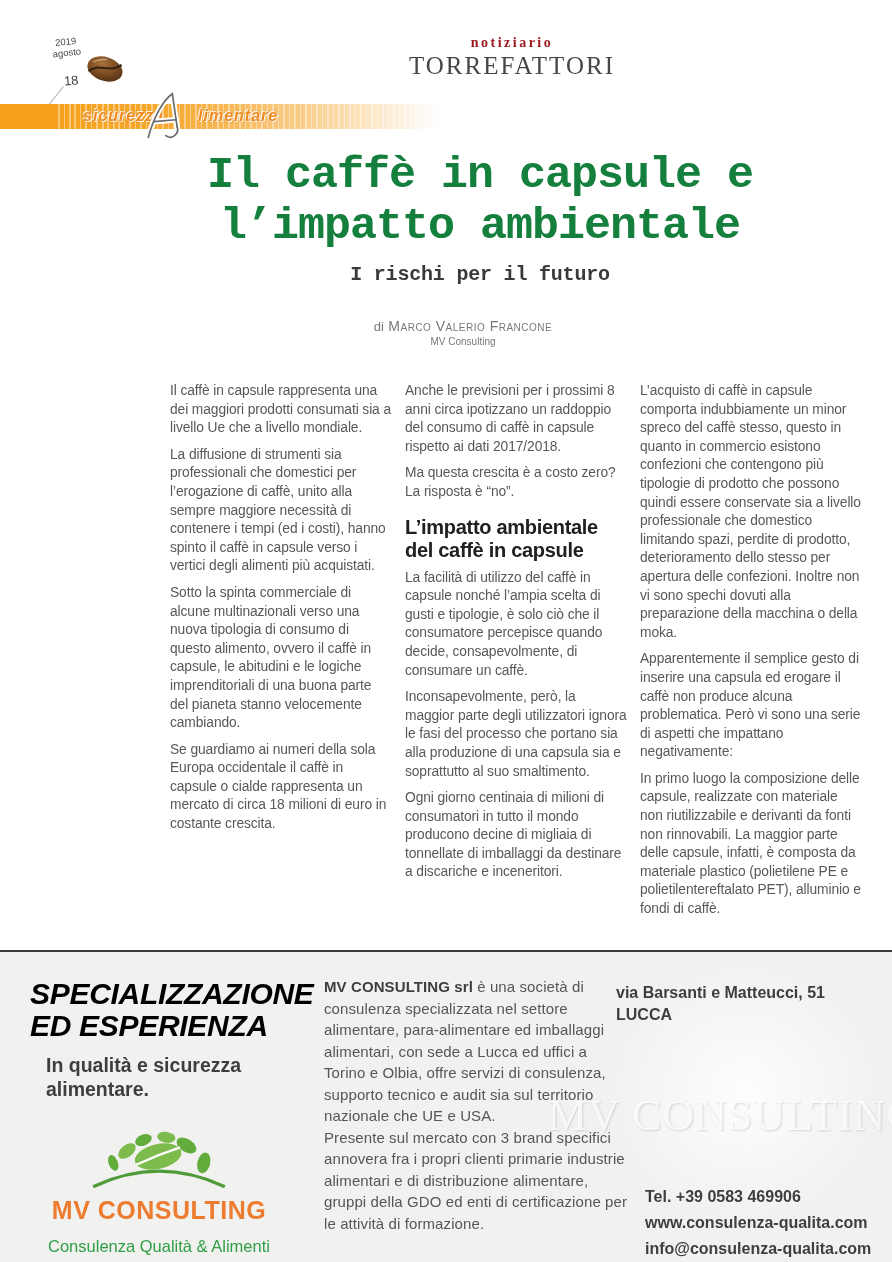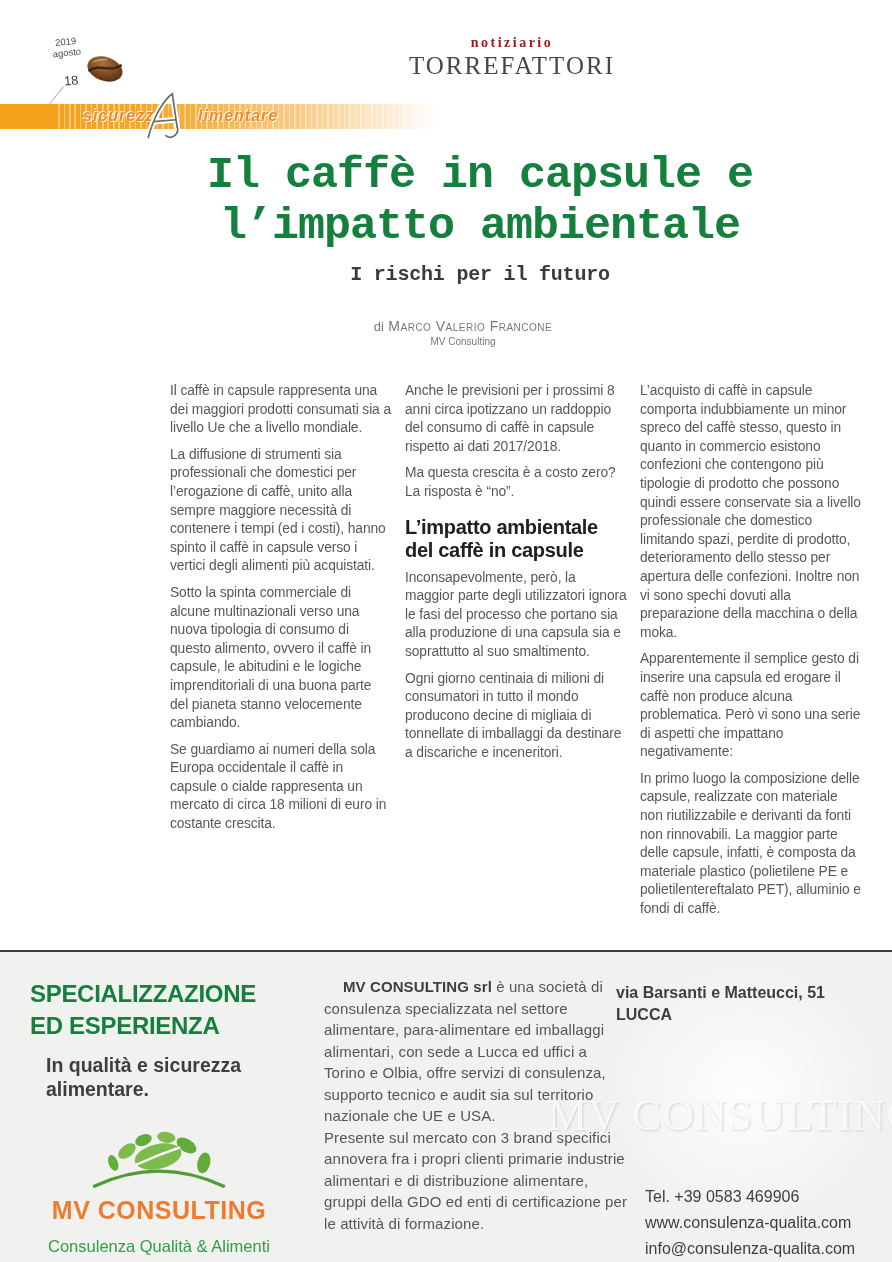--- a/index.html
+++ b/index.html
@@ -48,33 +48,33 @@
 
   
   .footer-rule{position:absolute;left:0;top:950px;width:892px;height:1.5px;background:#3c3c3c;}
   .footer{position:absolute;left:0;top:952px;width:892px;height:310px;background:#F1F1EF;}
   .wm-blob{position:absolute;left:610px;top:10px;width:270px;height:260px;border-radius:50%;
            background:radial-gradient(closest-side,rgba(255,255,255,.9),rgba(241,241,239,0));z-index:0;}
   .watermark{position:absolute;left:548px;top:138px;z-index:0;font-family:"Liberation Serif",serif;
              font-size:44px;letter-spacing:1px;color:rgba(255,255,255,.8);white-space:nowrap;
              text-shadow:1px 1px 2px rgba(150,156,148,.35);}
   .f-left{position:absolute;left:30px;top:26px;width:280px;z-index:1;}
-  .f-headline{font-size:24px;line-height:32px;font-weight:bold;color:#15803d;letter-spacing:-0.3px;}
+  .f-headline{font-size:30px;line-height:32px;font-weight:bold;color:#000000;letter-spacing:-0.3px;font-style:italic;}
   .f-subhead{margin-top:11px;font-size:19.5px;line-height:24px;font-weight:bold;color:#3E3E40;width:250px;margin-left:16px;}
   .f-logo{position:absolute;left:20px;top:178px;width:278px;text-align:center;z-index:1;}
   .f-logo .leaves{width:156px;height:64px;}
   .f-logo .name{font-size:25px;font-weight:bold;color:#EE7C30;letter-spacing:0.5px;margin-top:-2px;}
   .f-logo .tagline{font-size:16.5px;color:#2F9E45;margin-top:12px;}
   .f-mid{position:absolute;left:324px;top:24px;width:304px;z-index:1;}
   .f-mid p{margin:0;font-size:15px;line-height:21.5px;color:#55565A;letter-spacing:0.1px;}
-  .f-mid b{color:#3E3E40;margin-left:19px;}
+  .f-mid b{color:#3E3E40;}
   .f-right{position:absolute;left:616px;top:30px;width:240px;z-index:1;}
   .f-address{font-size:16px;line-height:22px;font-weight:bold;color:#3E3E40;}
   .f-contacts{position:absolute;left:645px;top:232px;width:245px;z-index:1;
-              font-size:16px;line-height:26px;font-weight:normal;color:#3E3E40;}
+              font-size:16px;line-height:26px;font-weight:bold;color:#3E3E40;}
 </style>
 </head>
 <body>
 
 <div class="page">
 
   <div class="issue-date">
     <div>2019</div>
     <div>agosto</div>
   </div>
@@ -134,20 +134,21 @@
     <div class="col">
       <p>Il caffè in capsule rappresenta una dei maggiori prodotti consumati sia a livello Ue che a livello mondiale.</p>
       <p>La diffusione di strumenti sia professionali che domestici per l’erogazione di caffè, unito alla sempre maggiore necessità di contenere i tempi (ed i costi), hanno spinto il caffè in capsule verso i vertici degli alimenti più acquistati.</p>
       <p>Sotto la spinta commerciale di alcune multinazionali verso una nuova tipologia di consumo di questo alimento, ovvero il caffè in capsule, le abitudini e le logiche imprenditoriali di una buona parte del pianeta stanno velocemente cambiando.</p>
       <p>Se guardiamo ai numeri della sola Europa occidentale il caffè in capsule o cialde rappresenta un mercato di circa 18 milioni di euro in costante crescita.</p>
     </div>
     <div class="col">
       <p>Anche le previsioni per i prossimi 8 anni circa ipotizzano un raddoppio del consumo di caffè in capsule rispetto ai dati 2017/2018.</p>
       <p>Ma questa crescita è a costo zero? La risposta è “no”.</p>
       <h2>L’impatto ambientale del caffè in capsule</h2>
+      <p>La facilità di utilizzo del caffè in capsule nonché l’ampia scelta di gusti e tipologie, è solo ciò che il consumatore percepisce quando decide, consapevolmente, di consumare un caffè.</p>
       <p>Inconsapevolmente, però, la maggior parte degli utilizzatori ignora le fasi del processo che portano sia alla produzione di una capsula sia e soprattutto al suo smaltimento.</p>
       <p>Ogni giorno centinaia di milioni di consumatori in tutto il mondo producono decine di migliaia di tonnellate di imballaggi da destinare a discariche e inceneritori.</p>
     </div>
     <div class="col">
       <p>L’acquisto di caffè in capsule comporta indubbiamente un minor spreco del caffè stesso, questo in quanto in commercio esistono confezioni che contengono più tipologie di prodotto che possono quindi essere conservate sia a livello professionale che domestico limitando spazi, perdite di prodotto, deterioramento dello stesso per apertura delle confezioni. Inoltre non vi sono spechi dovuti alla preparazione della macchina o della moka.</p>
       <p>Apparentemente il semplice gesto di inserire una capsula ed erogare il caffè non produce alcuna problematica. Però vi sono una serie di aspetti che impattano negativamente:</p>
       <p>In primo luogo la composizione delle capsule, realizzate con materiale non riutilizzabile e derivanti da fonti non rinnovabili. La maggior parte delle capsule, infatti, è composta da materiale plastico (polietilene PE e polietilentereftalato PET), alluminio e fondi di caffè.</p>
     </div>
   </div>
 

